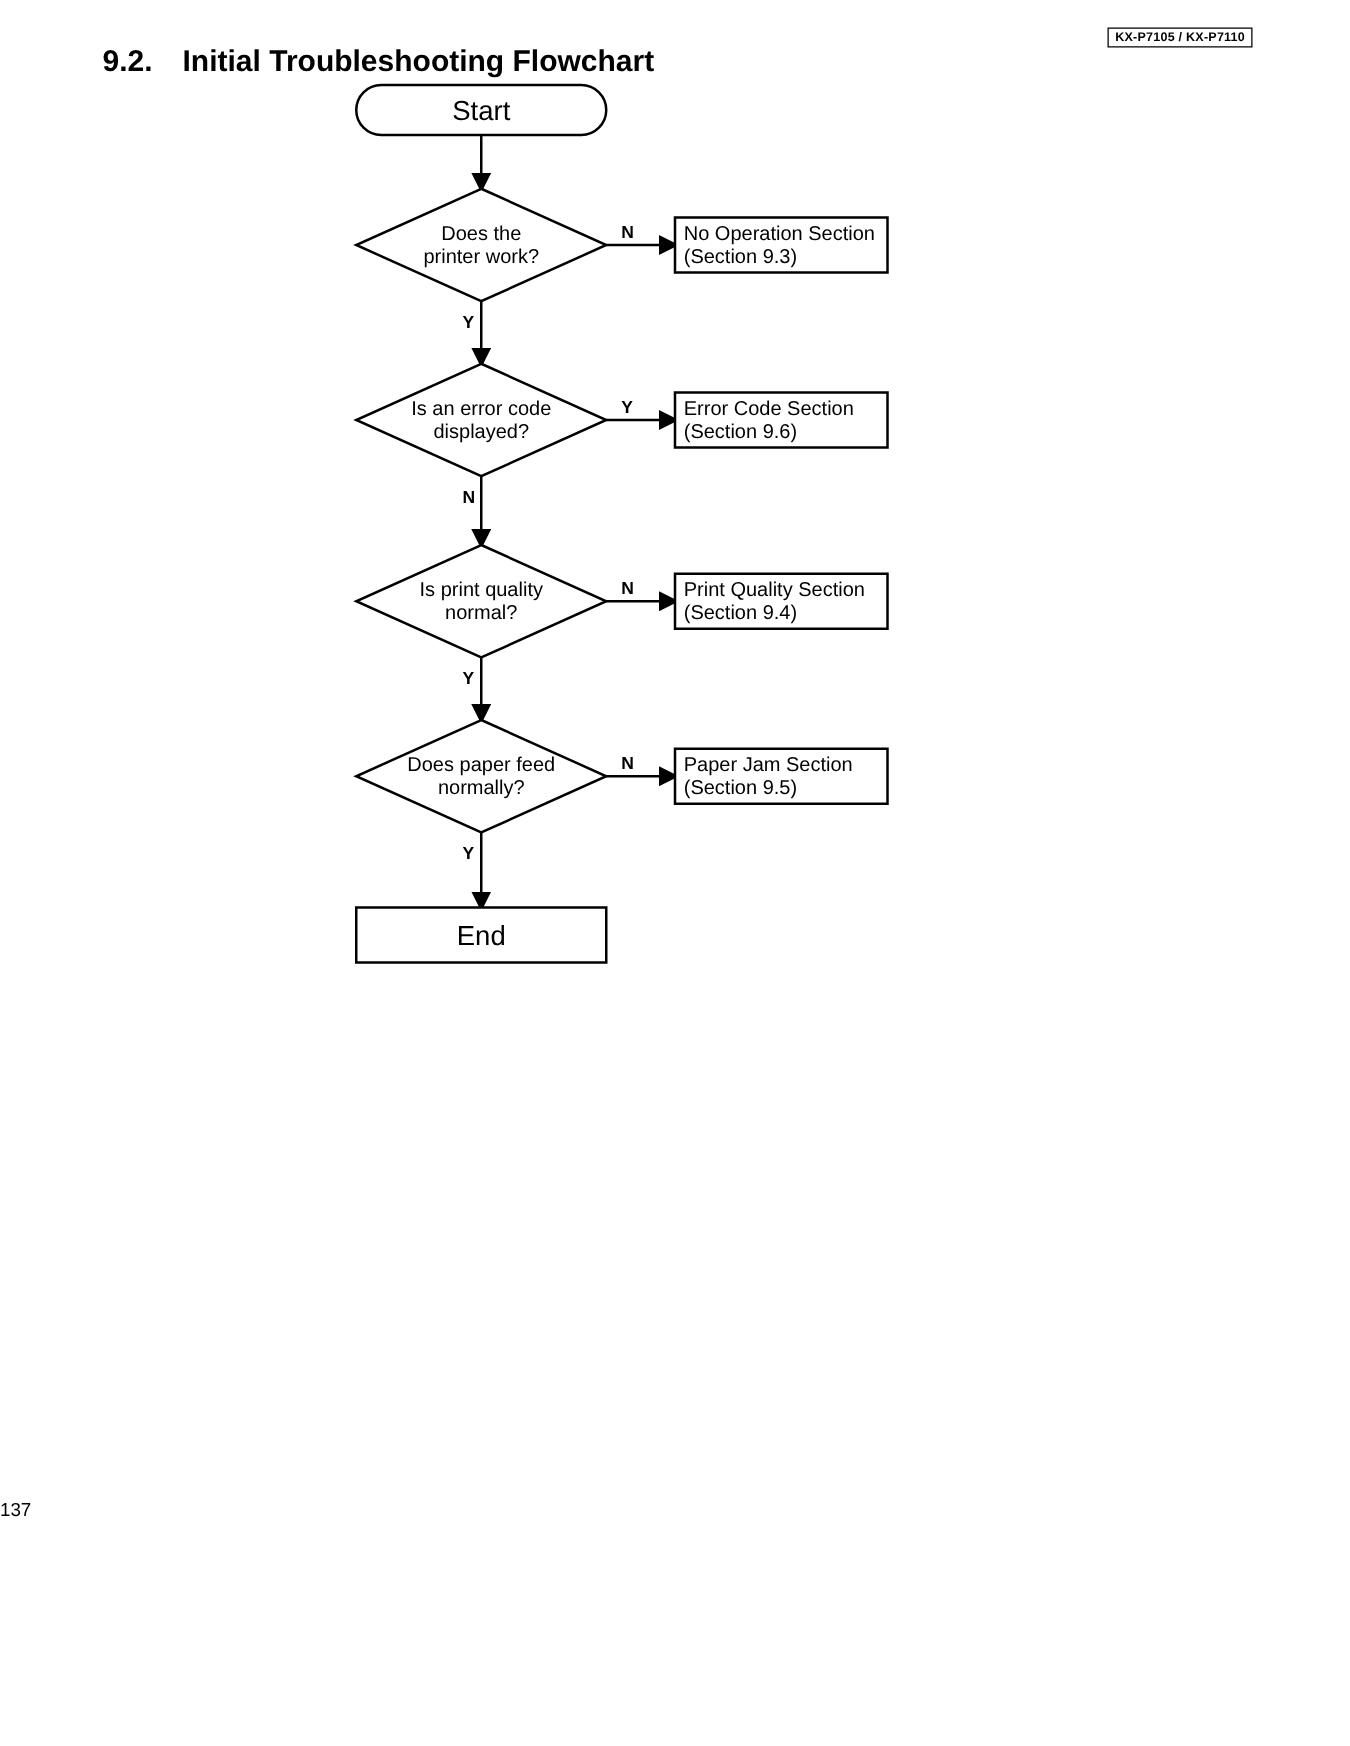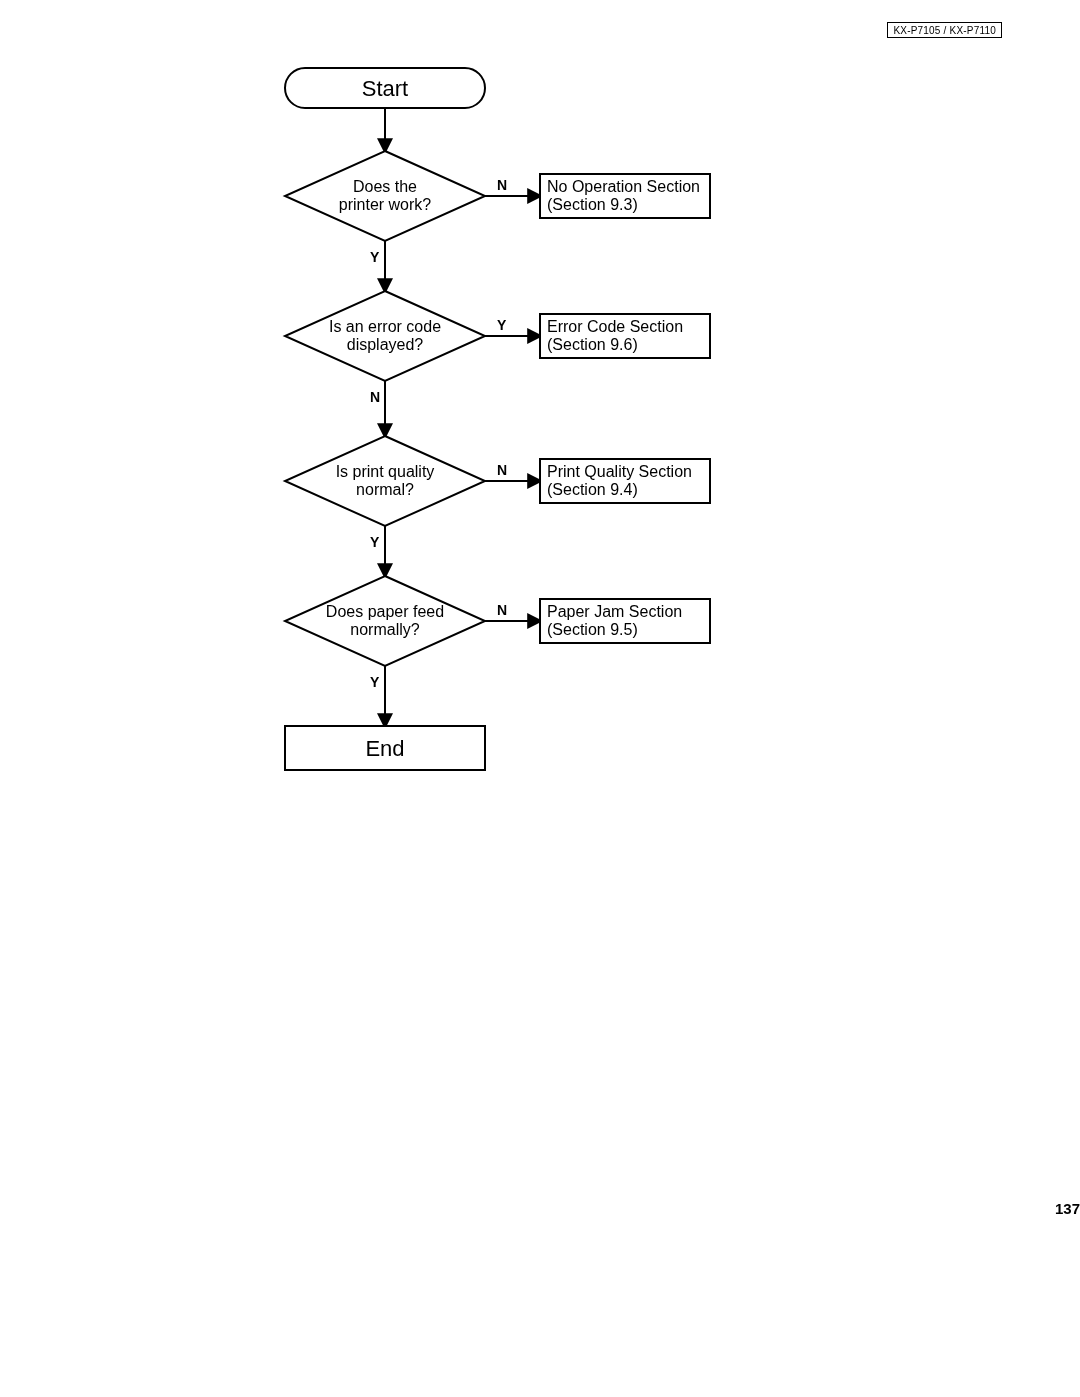--- a/index.html
+++ b/index.html
@@ -13,21 +13,21 @@
     position: relative;
     width: 1080px;
     height: 1397px;
   }
   .model-badge {
     position: absolute;
     top: 22px;
     right: 78px;
     border: 1.5px solid #000;
     font-size: 10px;
-    font-weight: normal;
+    font-weight: bold;
     padding: 2px 5px 1px 5px;
     letter-spacing: 0.2px;
   }
   .section-heading {
     position: absolute;
     top: 36px;
     left: 82px;
     font-size: 24px;
     font-weight: bold;
   }
@@ -38,39 +38,41 @@
     left: 265px;
     width: 500px;
     height: 720px;
     text-decoration: underline;
   }
   .page-number {
     position: absolute;
     bottom: 180px;
     left: 0;
     width: 100%;
-    text-align: right;
+    text-align: left;
     font-size: 15px;
-    font-weight: bold;
   }
   svg text {
     font-family: Arial, Helvetica, sans-serif;
     fill: #000;
   }
   .node-text { font-size: 16px; }
   .lbl-text  { font-size: 14px; font-weight: bold; }
   .big-text  { font-size: 22px; }
 </style>
 </head>
 <body>
 
 <div class="page">
 
   <div class="model-badge">KX-P7105  / KX-P7110</div>
 
+  <div class="section-heading">
+    <span class="num">9.2.</span><span>Initial Troubleshooting Flowchart</span>
+  </div>
 
   <div class="flow">
     <svg viewBox="0 0 500 720" width="500" height="720">
       <defs>
         <marker id="arrow" viewBox="0 0 10 10" refX="8" refY="5" markerWidth="8" markerHeight="8" orient="auto-start-reverse">
           <path d="M 0 0 L 10 5 L 0 10 z" fill="#000"></path>
         </marker>
       </defs>
 
       <g>

